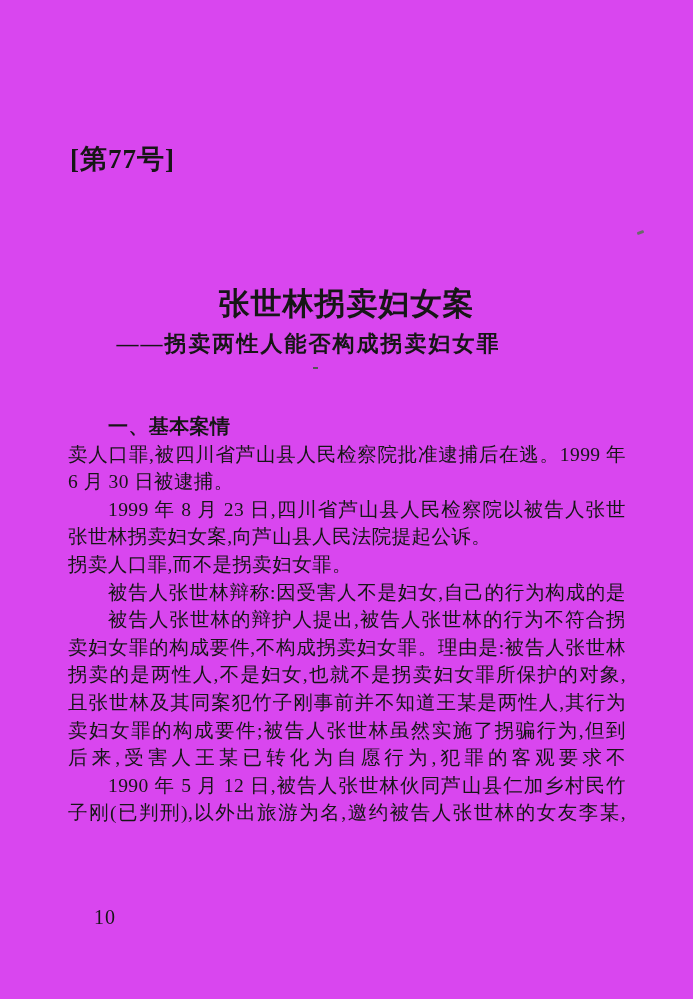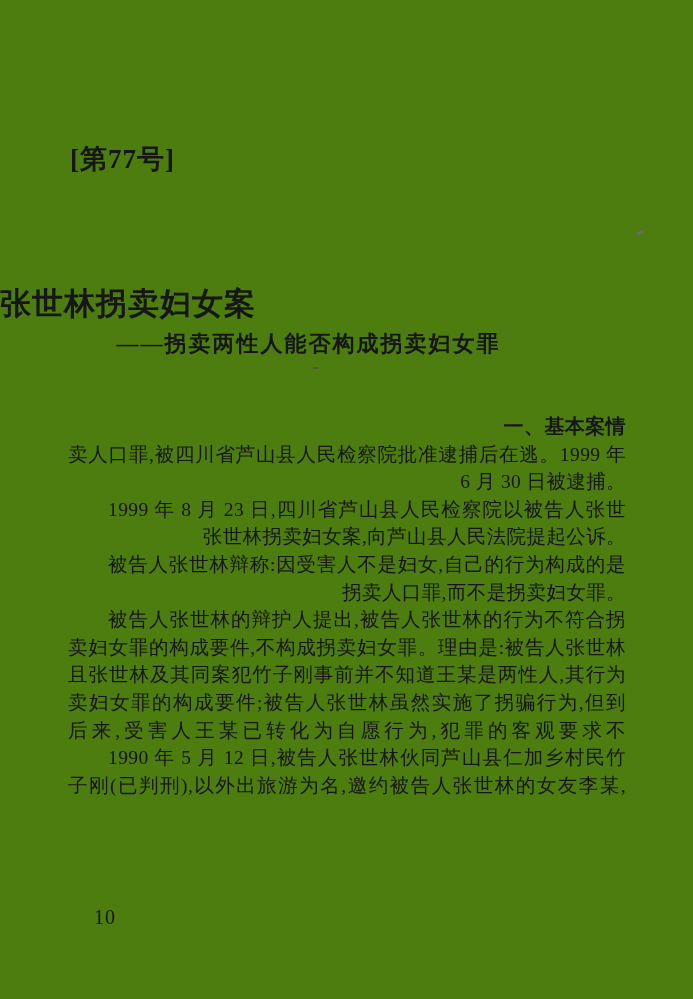--- a/index.html
+++ b/index.html
@@ -34,20 +34,21 @@
     background: #6a6a6a;
     transform: rotate(-20deg);
     border-radius: 1px;
   }
   .title {
     position: absolute;
     left: 0;
     top: 283px;
     width: 693px;
     margin: 0;
+    text-align: center;
     font-size: 31px;
     font-weight: bold;
     letter-spacing: 1px;
   }
   .subtitle {
     position: absolute;
     left: 0;
     top: 329px;
     width: 617px;
     margin: 0;
@@ -69,21 +70,21 @@
     left: 68px;
     top: 413px;
     width: 558px;
   }
   .line {
     font-size: 19.5px;
     line-height: 27.6px;
     height: 27.6px;
     letter-spacing: 0.4px;
     white-space: nowrap;
-    text-align: right;
+    text-align: left;
   }
   .line.justify {
     white-space: normal;
     text-align: justify;
     text-align-last: justify;
     text-justify: inter-ideograph;
   }
   .line.indent {
     padding-left: 40px;
   }
@@ -99,42 +100,43 @@
     position: absolute;
     left: 94px;
     top: 906px;
     font-size: 20px;
     letter-spacing: 1px;
   }
 </style>
 </head>
 <body>
 
-<div class="page" style="color: rgb(22, 22, 22); background: #4d7c0f;">
+<div class="page" style="color: rgb(22, 22, 22); background: #d946ef;">
 
   <div class="case-number">[第77号]</div>
 
   <div class="scan-speck"></div>
 
   <h1 class="title">张世林拐卖妇女案</h1>
 
   <h2 class="subtitle">——拐卖两性人能否构成拐卖妇女罪</h2>
 
   <div class="subtitle-artifact"></div>
 
   <div class="body-block" id="body-lines">
       <div class="line bold indent">一、基本案情</div>
       <div class="line justify">卖人口罪,被四川省芦山县人民检察院批准逮捕后在逃。1999 年</div>
       <div class="line">6 月 30 日被逮捕。</div>
       <div class="line indent justify">1999 年 8 月 23 日,四川省芦山县人民检察院以被告人张世</div>
       <div class="line">张世林拐卖妇女案,向芦山县人民法院提起公诉。</div>
+      <div class="line">拐卖人口罪,而不是拐卖妇女罪。</div>
       <div class="line indent justify">被告人张世林辩称:因受害人不是妇女,自己的行为构成的是</div>
-      <div class="line">拐卖人口罪,而不是拐卖妇女罪。</div>
       <div class="line indent justify">被告人张世林的辩护人提出,被告人张世林的行为不符合拐</div>
       <div class="line justify">卖妇女罪的构成要件,不构成拐卖妇女罪。理由是:被告人张世林</div>
+      <div class="line justify">拐卖的是两性人,不是妇女,也就不是拐卖妇女罪所保护的对象,</div>
       <div class="line justify">且张世林及其同案犯竹子刚事前并不知道王某是两性人,其行为</div>
       <div class="line justify">卖妇女罪的构成要件;被告人张世林虽然实施了拐骗行为,但到</div>
       <div class="line justify">后来,受害人王某已转化为自愿行为,犯罪的客观要求不</div>
       <div class="line indent justify">1990 年 5 月 12 日,被告人张世林伙同芦山县仁加乡村民竹</div>
       <div class="line justify">子刚(已判刑),以外出旅游为名,邀约被告人张世林的女友李某,</div>
     </div>
 
   <div class="page-number">10</div>
 
 </div>

